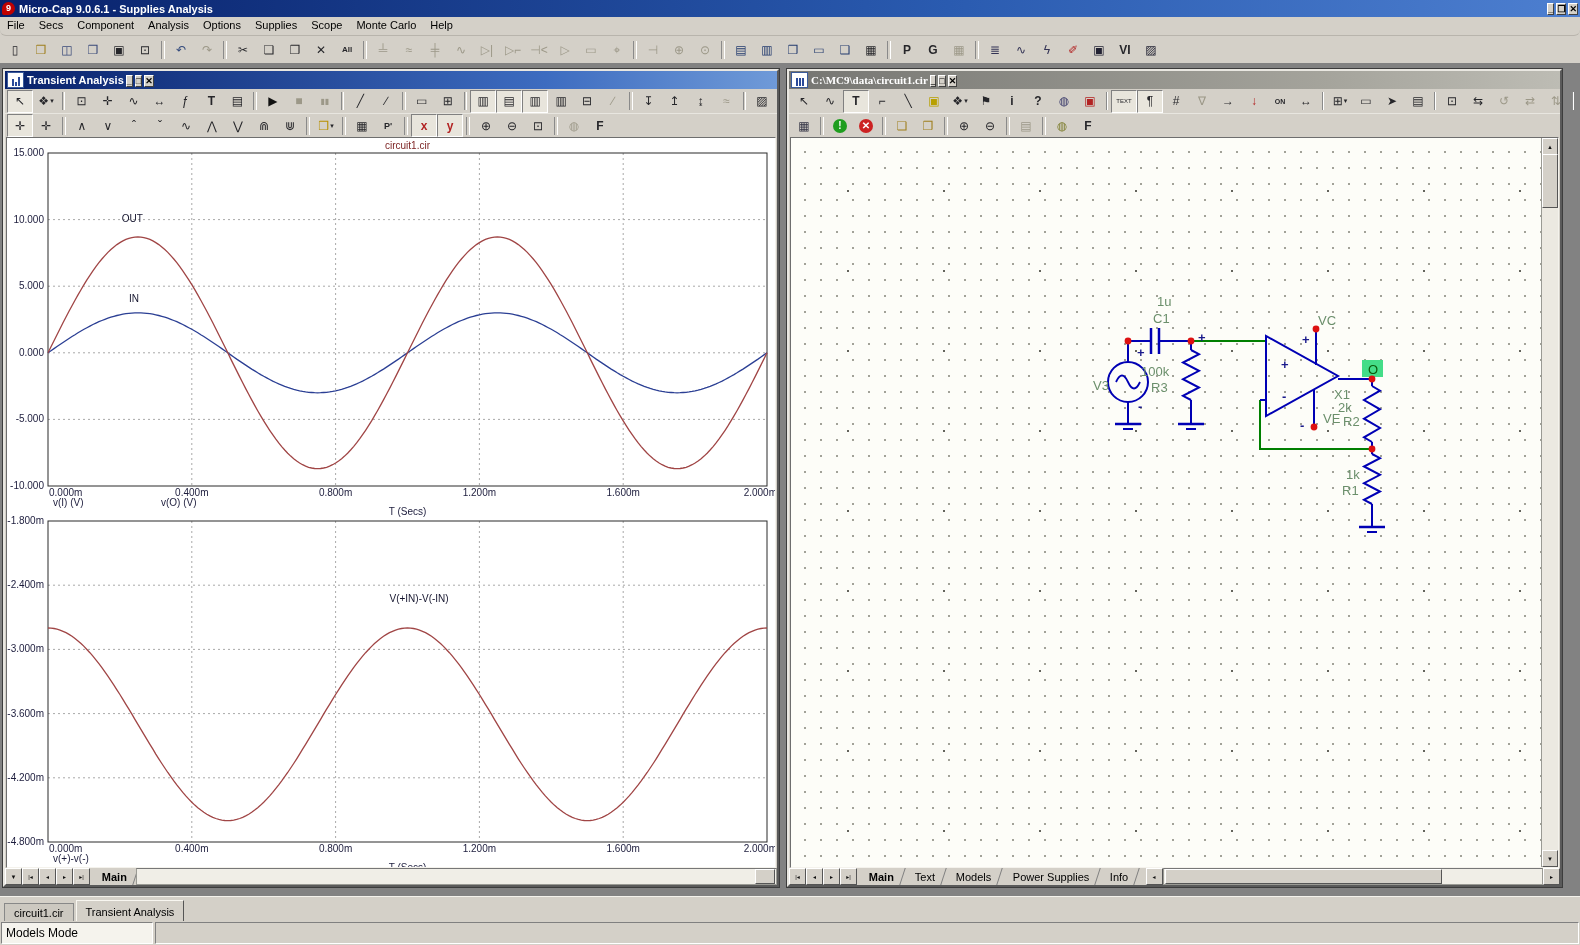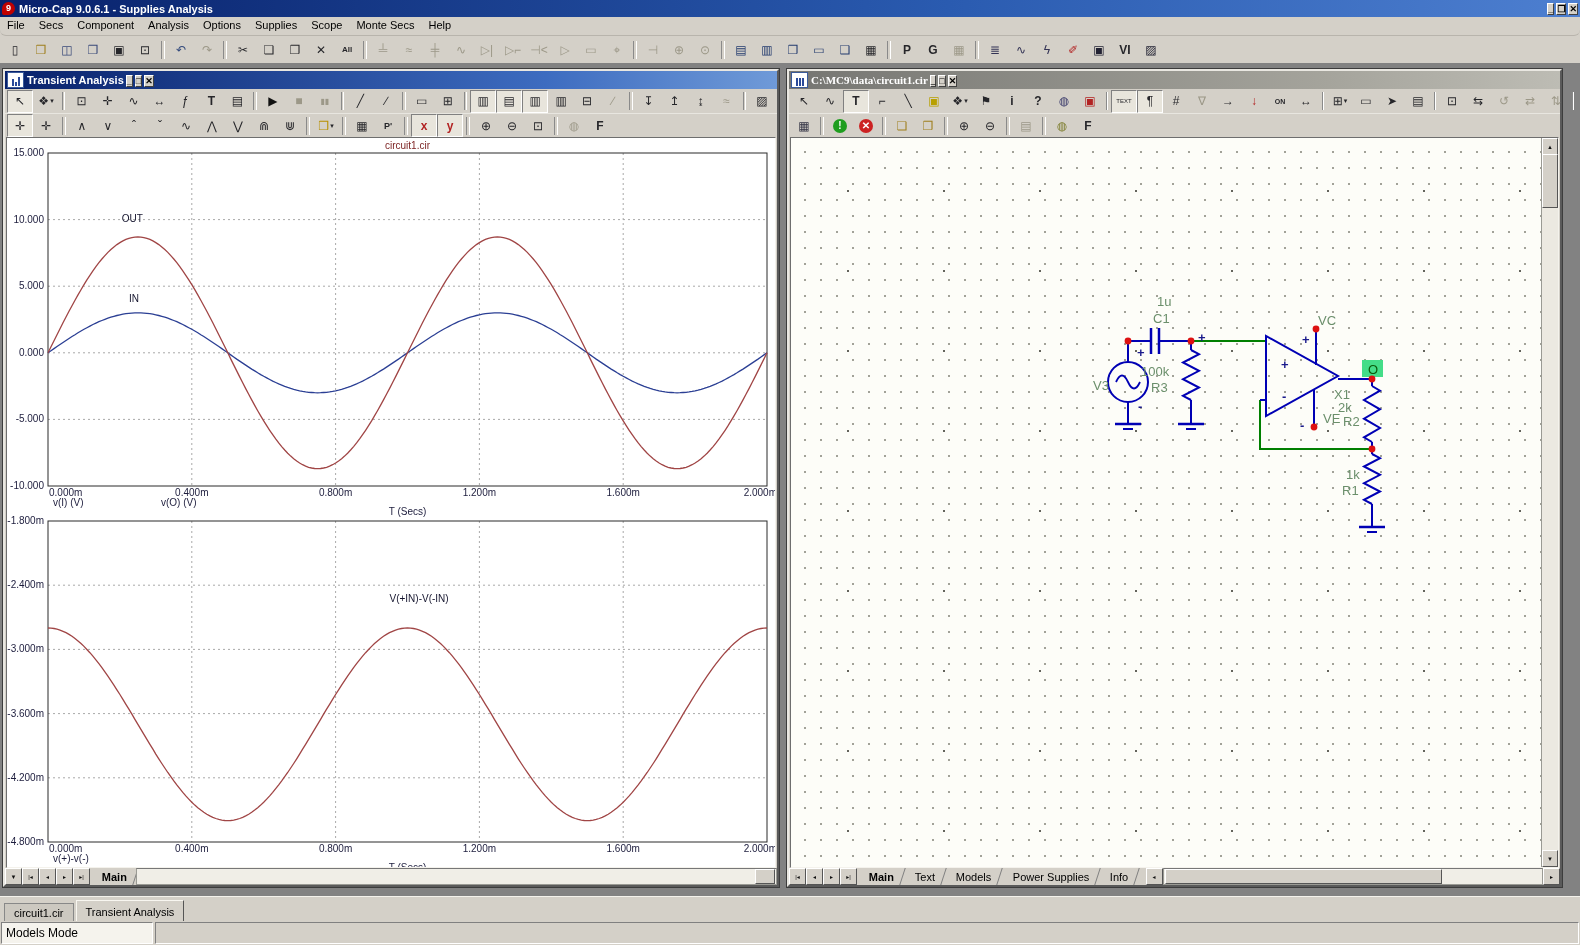--- a/index.html
+++ b/index.html
@@ -84,21 +84,21 @@
 </div>
 
 <div class="menubar" id="menubar">
     <span class="mitem">File</span>
     <span class="mitem">Secs</span>
     <span class="mitem">Component</span>
     <span class="mitem">Analysis</span>
     <span class="mitem">Options</span>
     <span class="mitem">Supplies</span>
     <span class="mitem">Scope</span>
-    <span class="mitem">Monte Secs</span>
+    <span class="mitem">Monte Carlo</span>
     <span class="mitem">Help</span>
   </div>
 
 <div class="tbar" id="mainToolbar">
     <div class="tbtn">
       <span>▯</span>
     </div>
     <div class="tbtn">
       <span style="color: rgb(160, 128, 32);">❒</span>
     </div>

